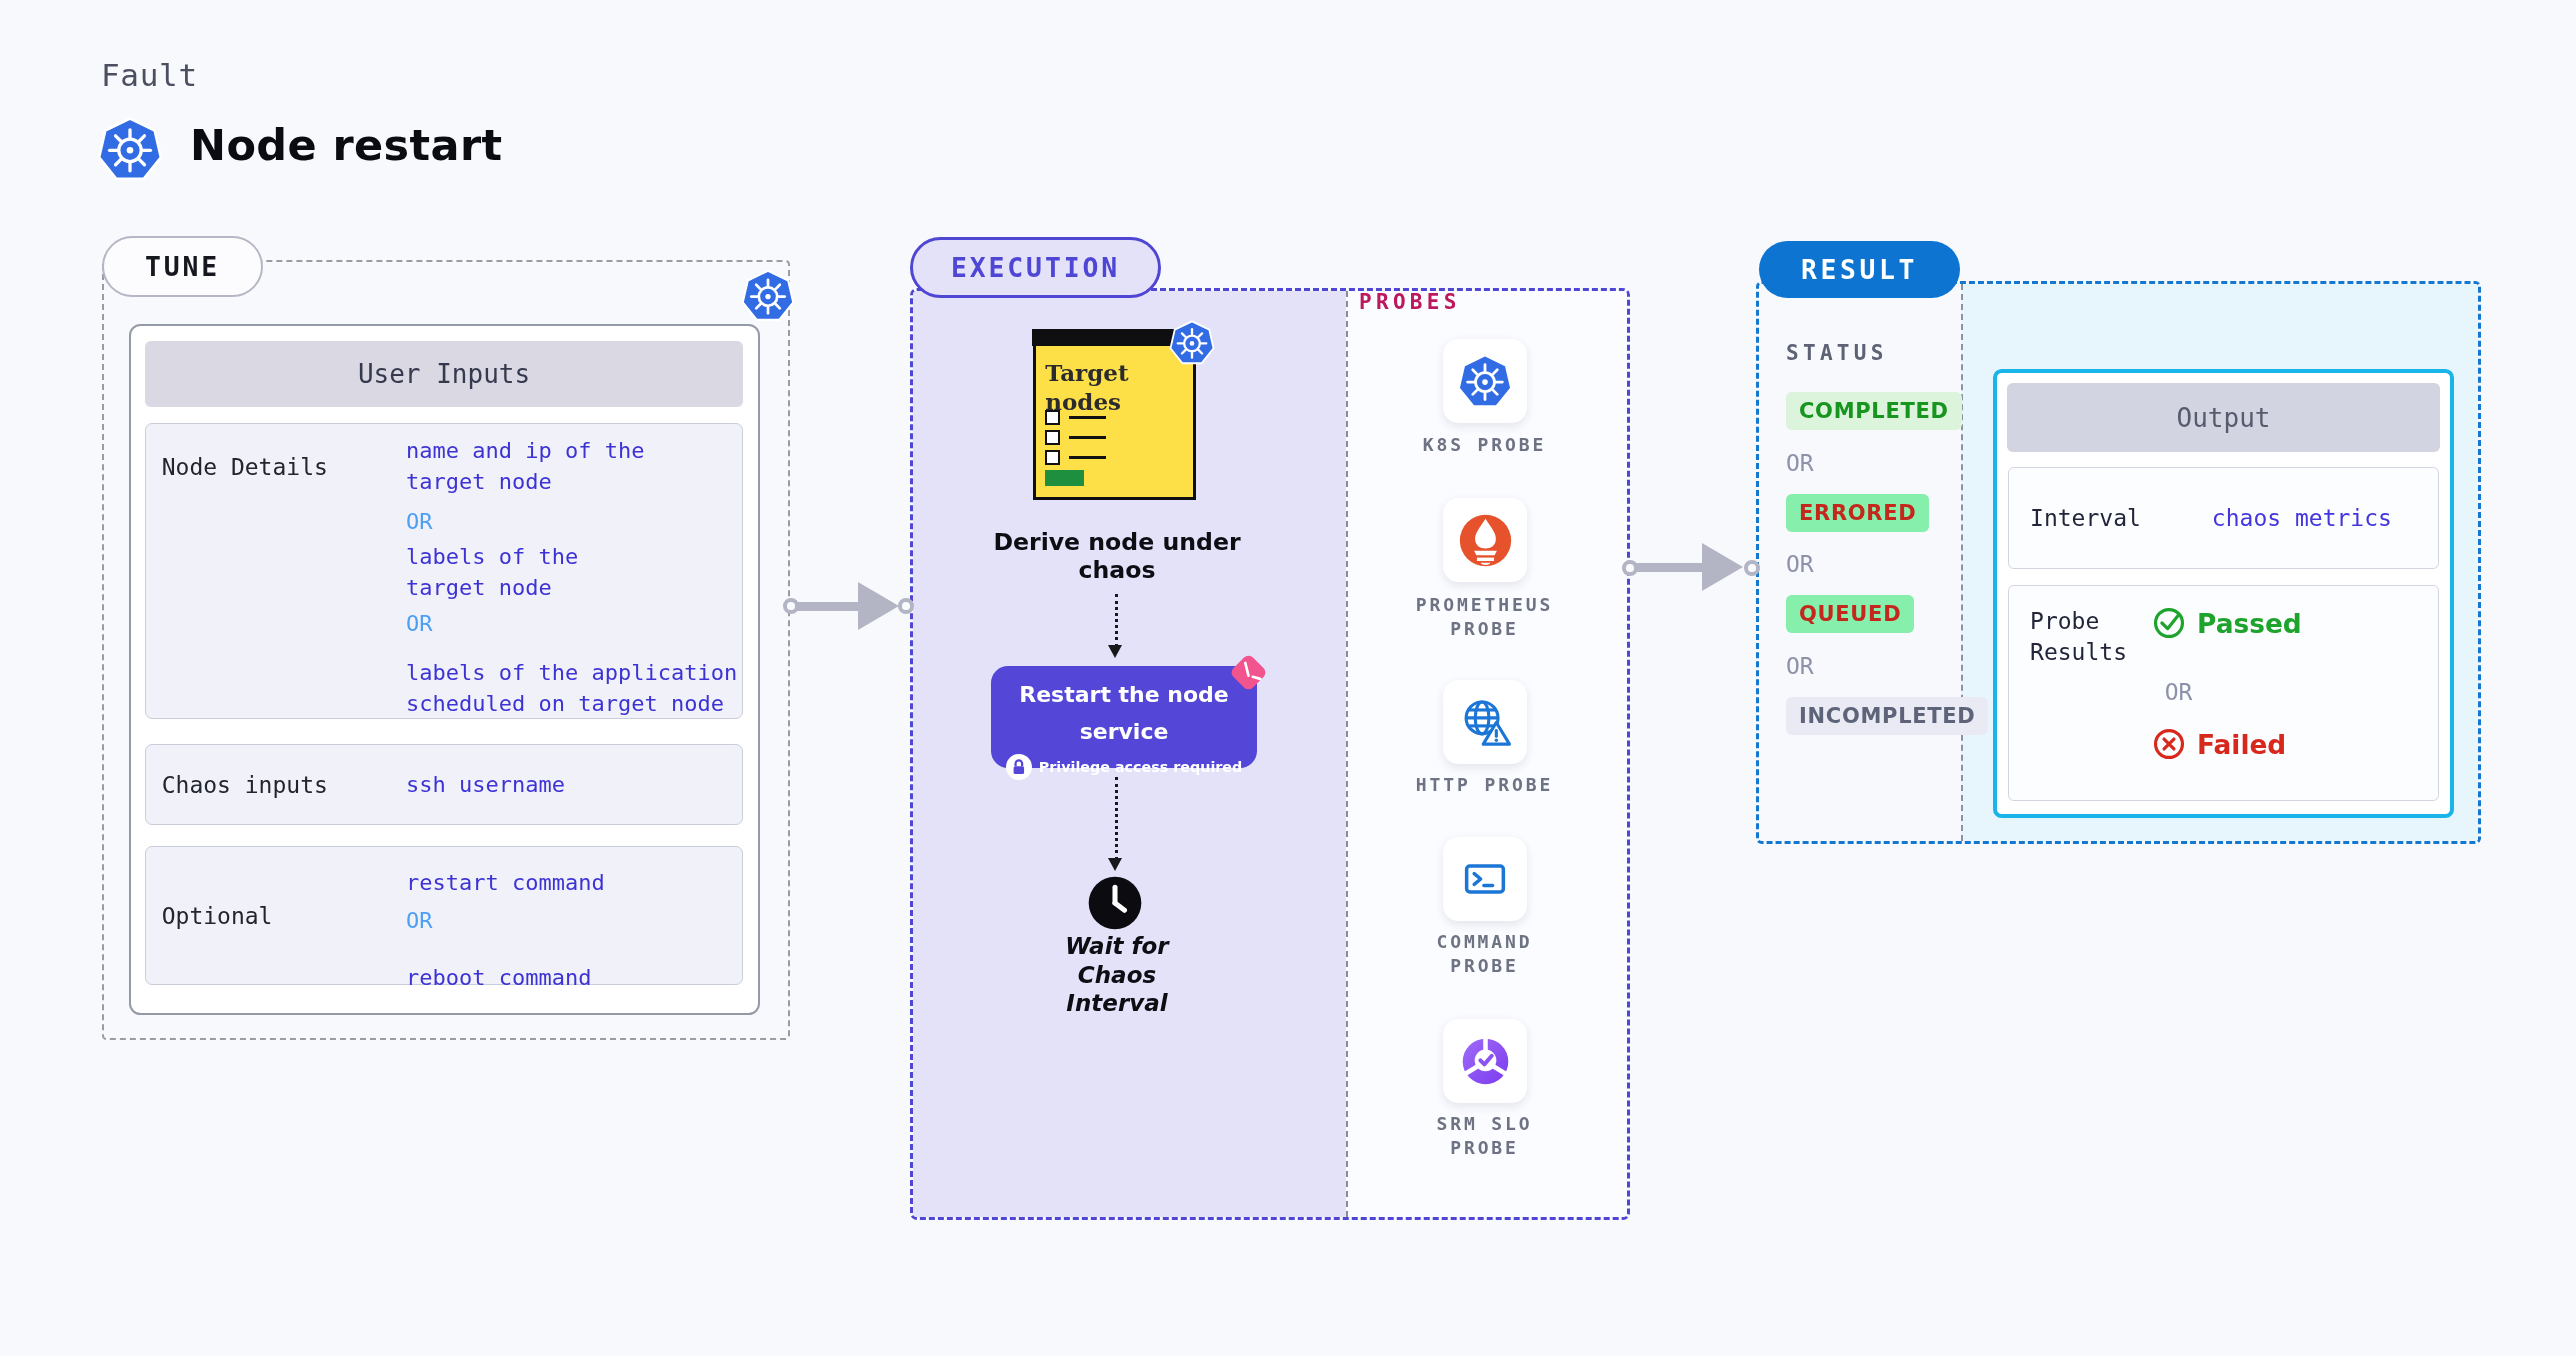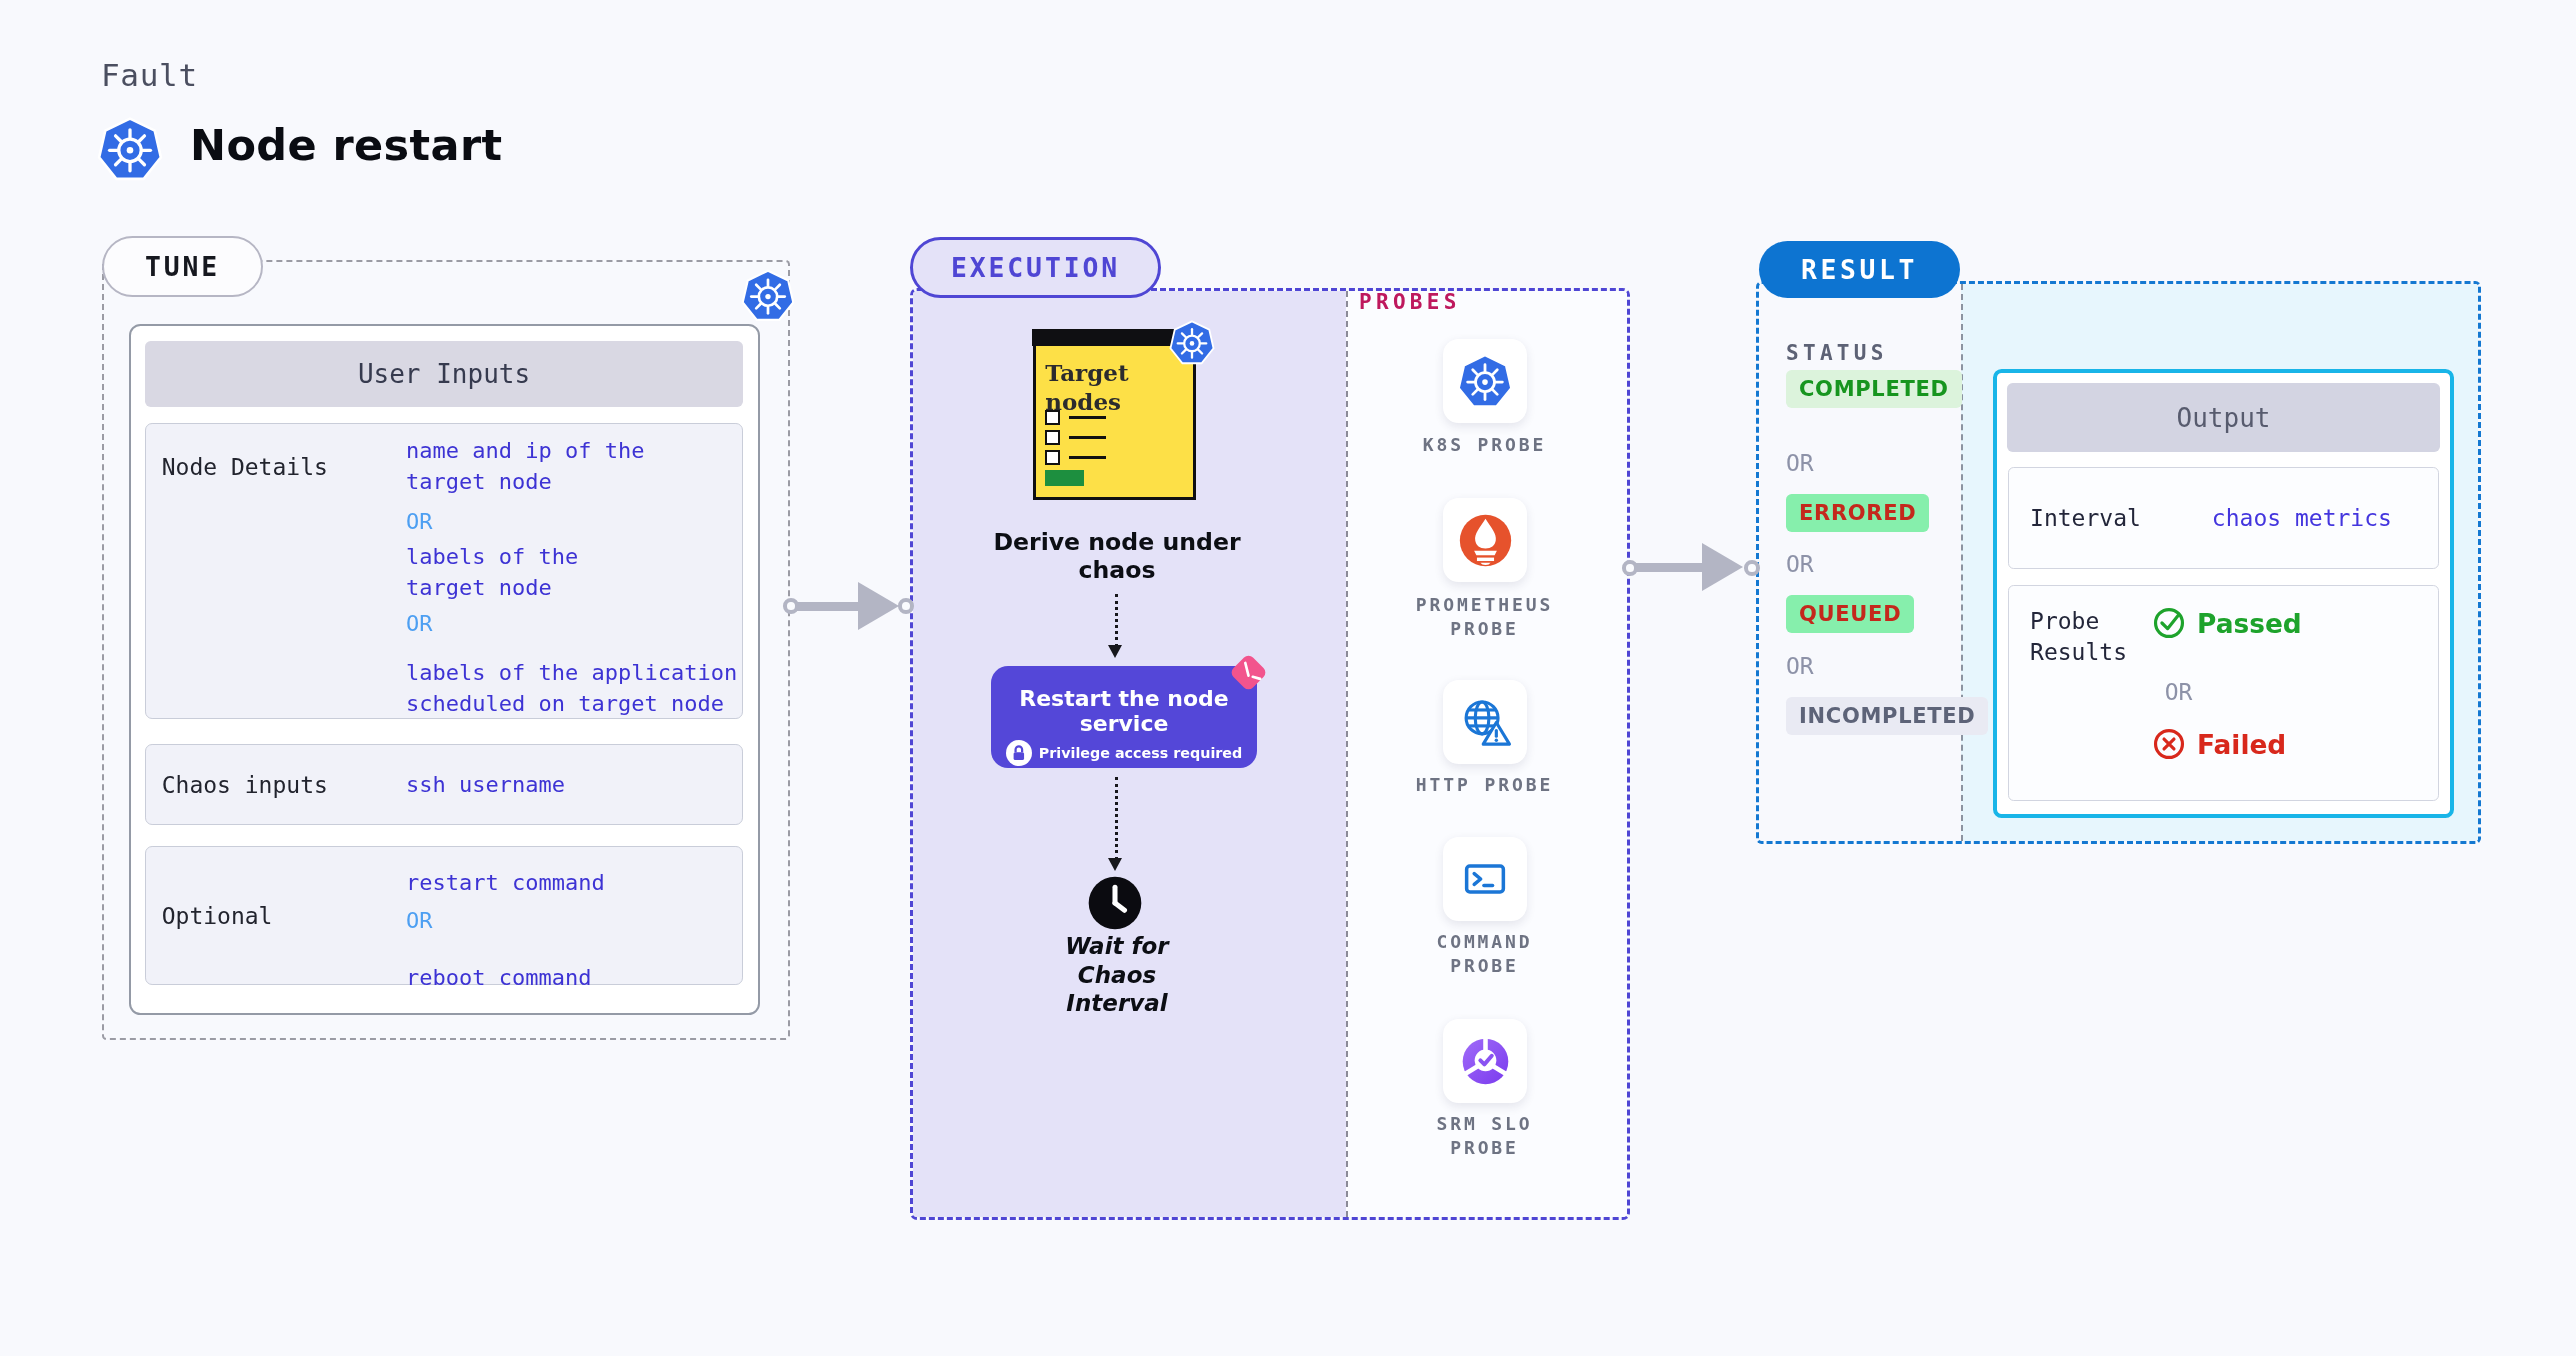--- a/index.html
+++ b/index.html
@@ -80,21 +80,21 @@
   .dotted-line { position:absolute; width:0; border-left:3.6px dotted #17171c; }
   .down-tri { position:absolute; width:0; height:0;
     border-top:13.6px solid #17171c; border-left:7.9px solid transparent; border-right:7.9px solid transparent; }
   #dotted-a { left:1115px; top:594px; height:53px; }
   #dotted-a-tri { left:1108px; top:645px; }
   #dotted-b { left:1115px; top:777px; height:83px; }
   #dotted-b-tri { left:1108px; top:858px; }
 
   #restart-btn { left:991px; top:666px; width:266px; height:102px;
     background:#5447d8; border-radius:17px; color:#ffffff; text-align:center; z-index:5; }
-  #restart-title { margin:20px auto 0; width:236px; font-size:22px; line-height:25px; font-weight:bold; }
+  #restart-title { margin:10px auto 0; width:236px; font-size:22px; line-height:37px; font-weight:bold; }
   #restart-sub { display:flex; align-items:center; justify-content:center; margin-top:4.3px; gap:7.1px; }
   #restart-sub .lock-wrap { width:26px; height:26px; border-radius:50%; background:#ffffff;
     display:flex; align-items:center; justify-content:center; }
   #privilege-label { font-size:14.3px; font-weight:bold; }
   #chaos-pink { left:1222px; top:646px; width:53px; height:53px; z-index:6; }
 
   #clock-icon { left:1087px; top:875px; width:56px; height:56px; }
   #wait-label { left:1028px; top:932px; width:178px; text-align:center;
     font-size:23px; line-height:28.6px; font-weight:bold; color:#0c0e14;font-style:italic; }
 
@@ -350,21 +350,21 @@
   <div class="conn-circle" style="left:1744px; top:560px;"></div>
 </div>
 
 <div class="abs" id="result-box">
   <div id="result-cyan-fill"></div>
 </div>
 <div class="tag-pill" id="result-tag">RESULT</div>
 
 <div class="abs" id="status-heading">STATUS</div>
 
-<div class="status-badge badge-success" style="top:370px;">COMPLETED</div>
+<div class="status-badge badge-success" style="top:392px;">COMPLETED</div>
 <div class="status-or" style="top:450px;">OR</div>
 <div class="status-badge badge-error" style="top:494px;">ERRORED</div>
 <div class="status-or" style="top:551px;">OR</div>
 <div class="status-badge badge-warning" style="top:595px;">QUEUED</div>
 <div class="status-or" style="top:653px;">OR</div>
 <div class="status-badge badge-neutral" style="top:697px;">INCOMPLETED</div>
 
 <div class="abs" id="output-card">
   <div id="output-header">Output</div>
 

